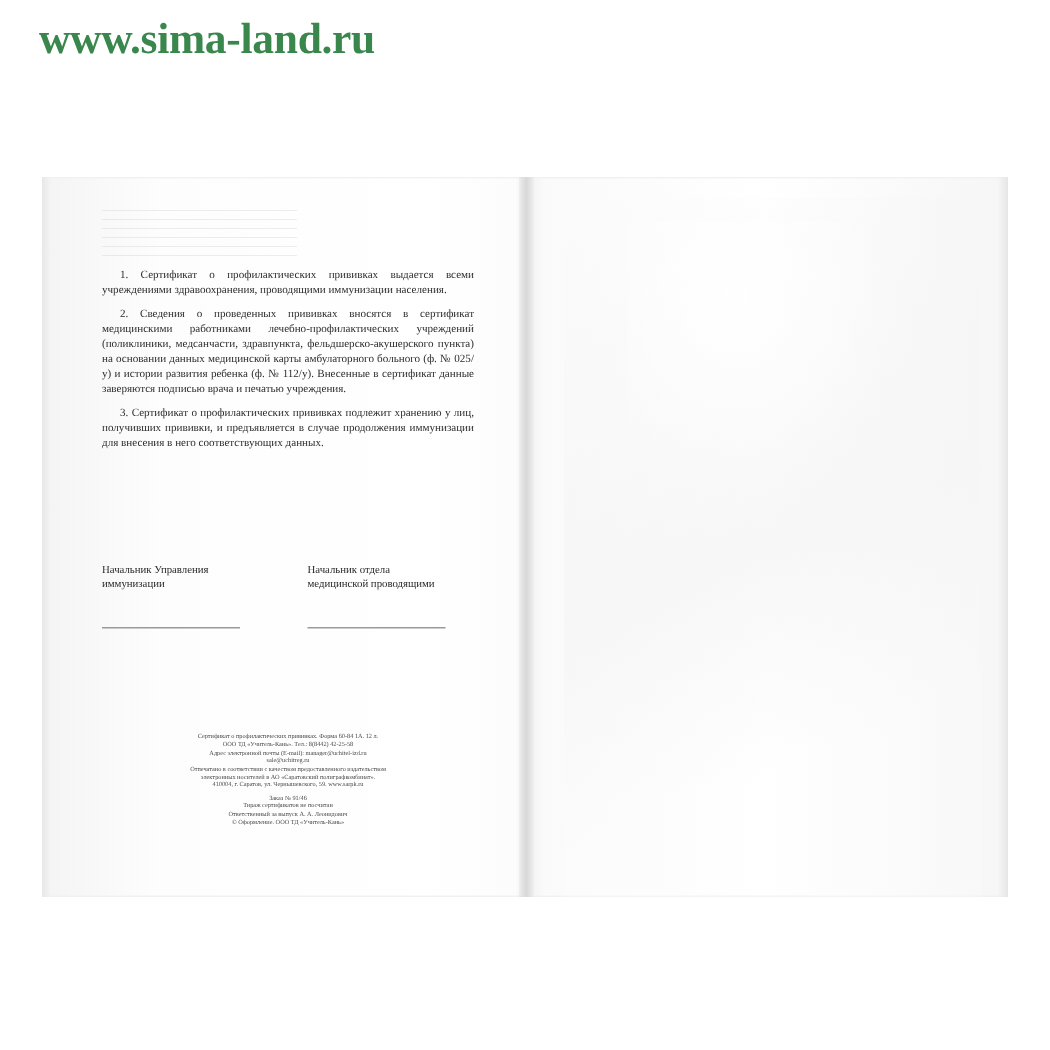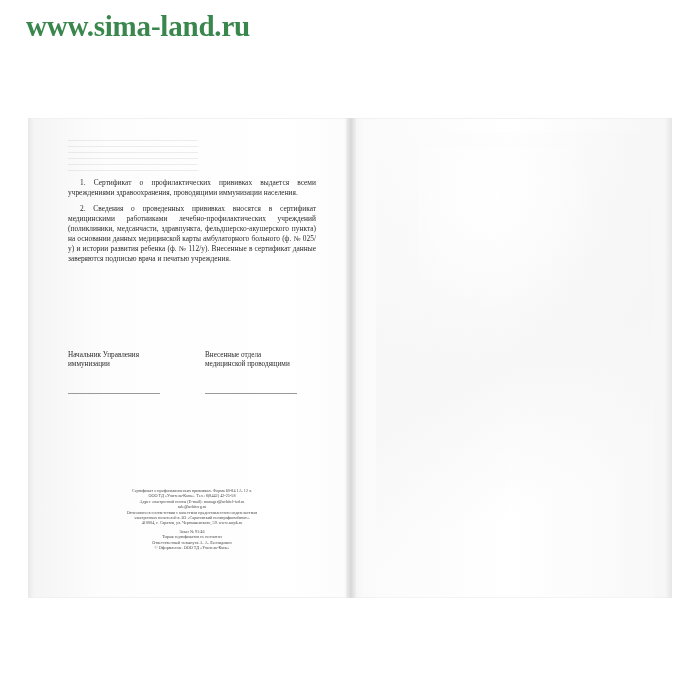--- a/index.html
+++ b/index.html
@@ -103,21 +103,21 @@
   }
   #body-text p {
     margin: 0 0 5.5px 0;
     text-indent: 12px;
   }
 
   
   #signatures {
     position: absolute;
     left: 40px;
-    top: 233px;
+    top: 258px;
     width: 252px;
     display: flex;
     justify-content: space-between;
   }
   .sig-col {
     width: 115px;
     font-size: 7.2px;
     line-height: 9.4px;
     color: #2b2b2b;
   }
@@ -175,30 +175,31 @@
 
 <div id="doc">
 
   <div id="left-page">
 
     <div id="faint-lines"></div>
 
     <div id="body-text">
       <p>1. Сертификат о профилактических прививках выдается всеми учреждениями здравоохранения, проводящими иммунизации населения.</p>
       <p>2. Сведения о проведенных прививках вносятся в сертификат медицинскими работниками лечебно-профилактических учреждений (поликлиники, медсанчасти, здравпункта, фельдшерско-акушерского пункта) на основании данных медицинской карты амбулаторного больного (ф. № 025/у) и истории развития ребенка (ф. № 112/у). Внесенные в сертификат данные заверяются подписью врача и печатью учреждения.</p>
+      <p>3. Сертификат о профилактических прививках подлежит хранению у лиц, получивших прививки, и предъявляется в случае продолжения иммунизации для внесения в него соответствующих данных.</p>
     </div>
 
     <div id="signatures">
       <div class="sig-col">
         <div>Начальник Управления</div>
         <div>иммунизации</div>
         <div class="sig-line"></div>
       </div>
       <div class="sig-col">
-        <div>Внесенные отдела</div>
+        <div>Начальник отдела</div>
         <div>медицинской проводящими</div>
         <div class="sig-line"></div>
       </div>
     </div>
 
     <div id="imprint">
       <div>Сертификат о профилактических прививках. Форма 60-84 1А. 12 л.</div>
       <div>ООО ТД «Учитель-Кань». Тел.: 8(8442) 42-25-58</div>
       <div>Адрес электронной почты (E-mail): manager@uchitel-izd.ru</div>
       <div>sale@uchitreg.ru</div>

